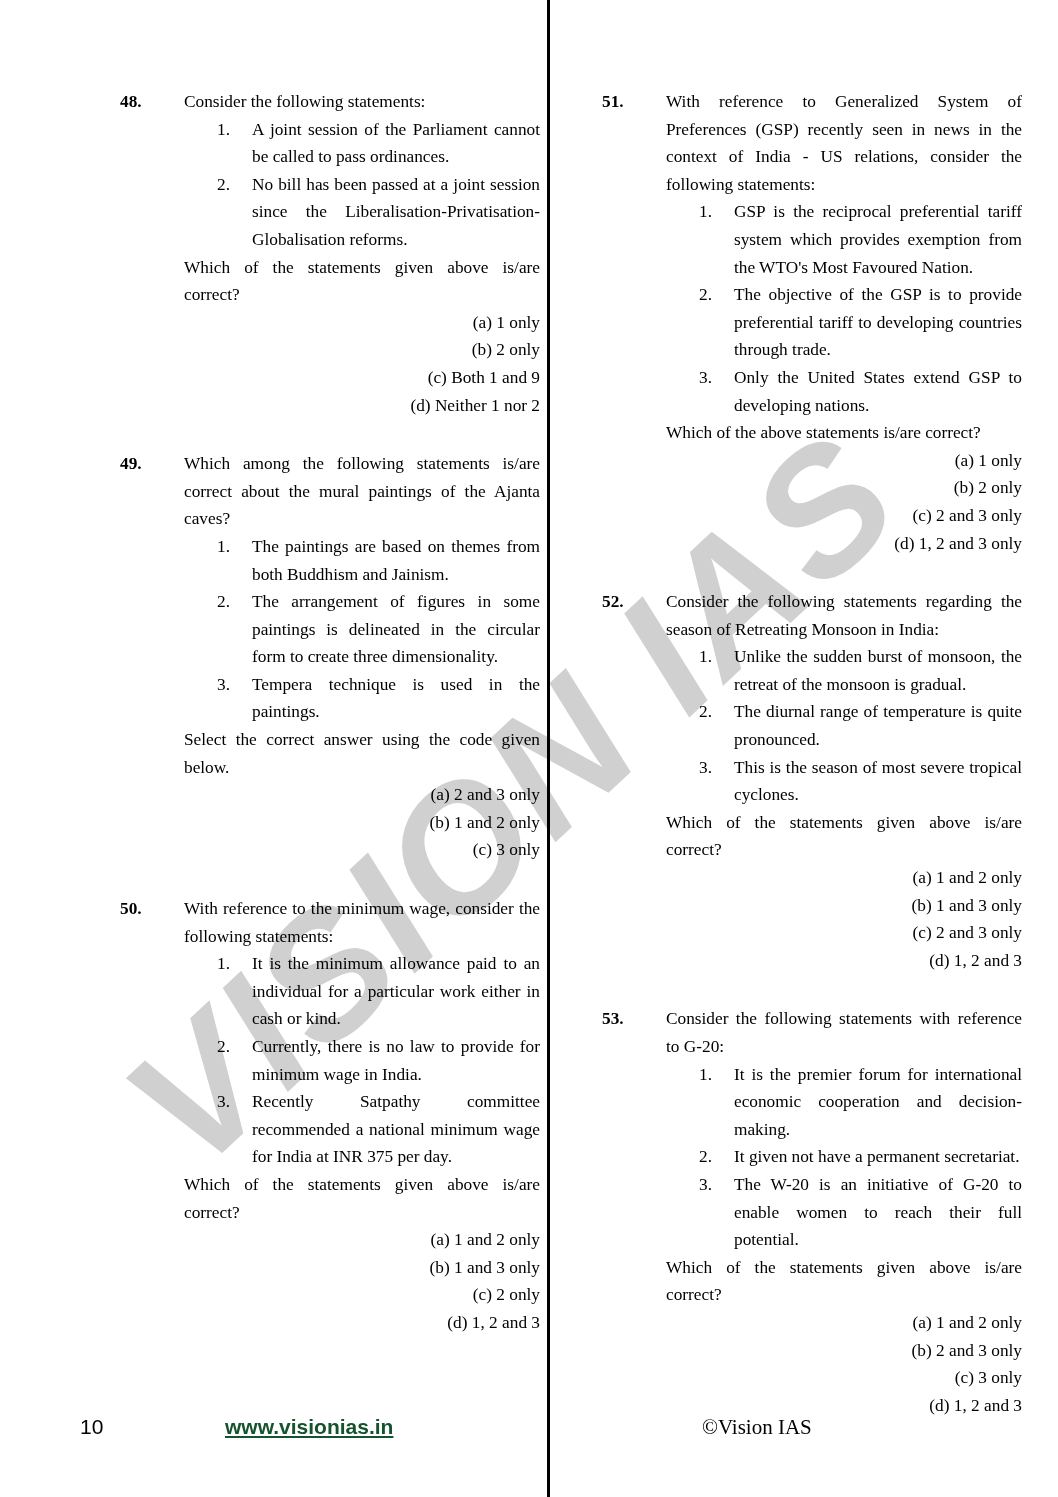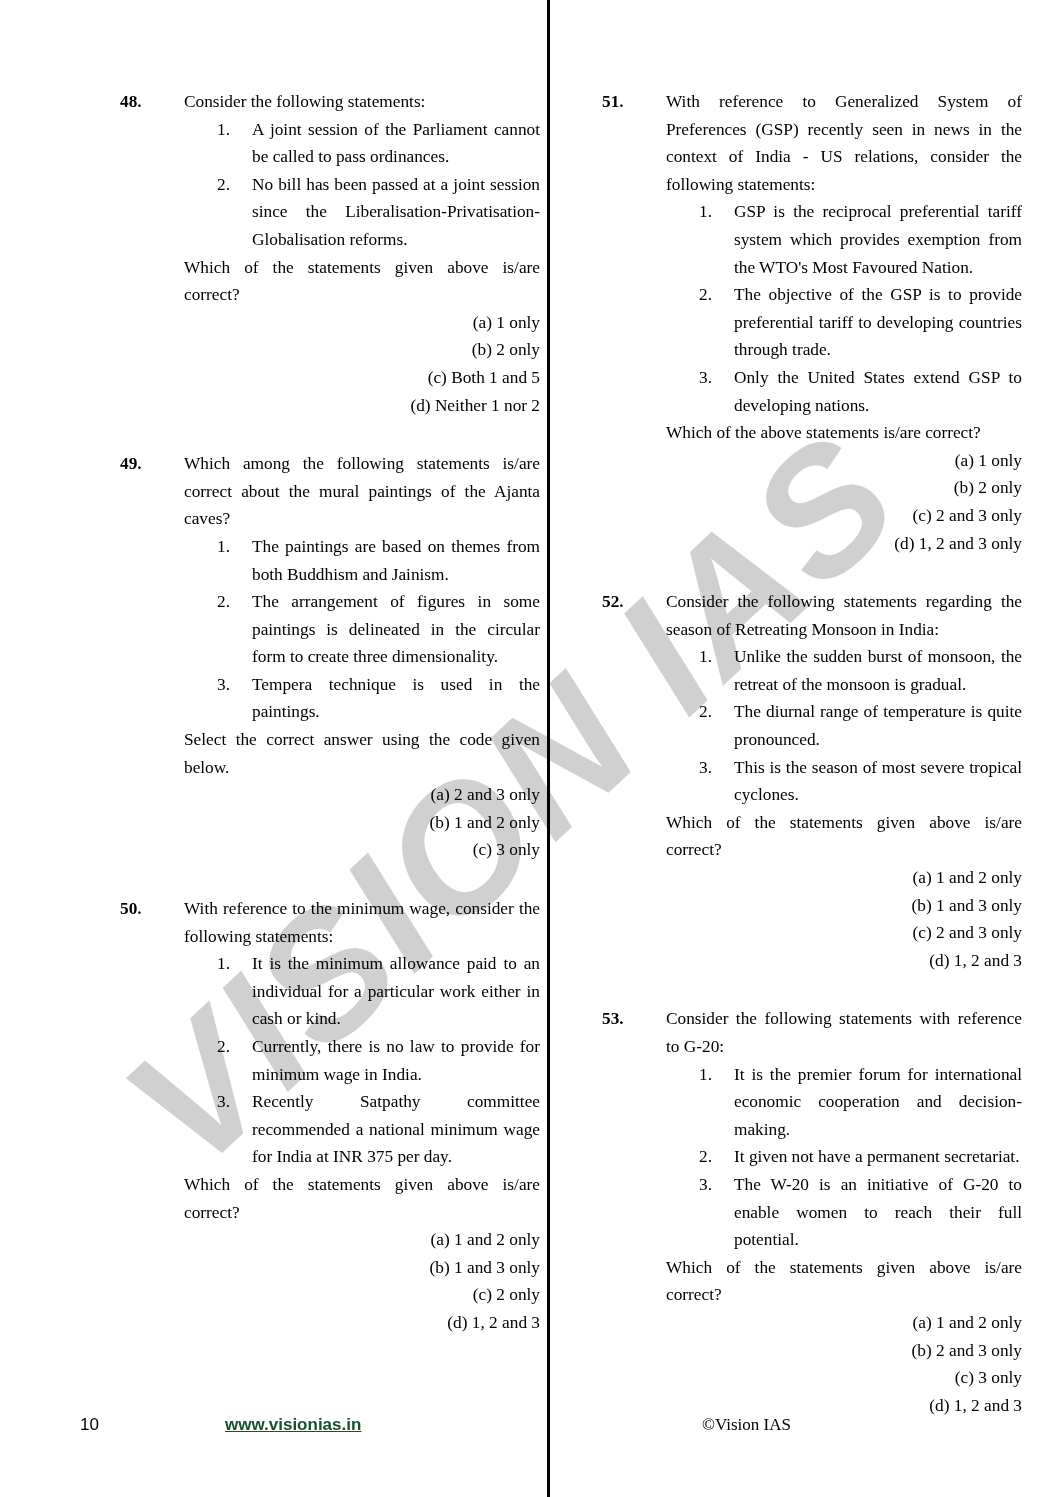--- a/index.html
+++ b/index.html
@@ -23,21 +23,21 @@
   .question { display:flex; margin-bottom:31px; font-size:17.3px; line-height:27.6px; }
   .qnum { flex:0 0 64px; font-weight:bold; }
   .qbody { flex:1; width:356px; }
   .qintro, .qclosing, .qitem-text { text-align:justify; }
   .qitem { display:flex; padding-left:33px; }
   .qitem-num { flex:0 0 35px; }
   .qitem-text { flex:1; }
   .qoption { text-align:right; }
   .footer {
     position:absolute; top:1413px; left:0; width:1058px; height:40px;
-    font-family:"Liberation Sans", sans-serif; font-size:17px; z-index:2;
+    font-family:"Liberation Sans", sans-serif; font-size:21px; z-index:2;
   }
   .page-number { position:absolute; left:80px; top:2px; }
   .site-link { position:absolute; left:225px; top:2px; color:#14532d; font-weight:bold; text-decoration:underline; cursor:pointer; }
   .copyright { position:absolute; left:702px; top:2px;font-family:Liberation Serif, serif; }
 </style>
 </head>
 <body>
 
 <div class="page">
   <div class="watermark">VISION IAS</div>
@@ -55,21 +55,21 @@
             </div>
             <div class="qitem">
               <span class="qitem-num">2.</span>
               <span class="qitem-text">No bill has been passed at a joint session since the Liberalisation-Privatisation-Globalisation reforms.</span>
             </div>
           </div>
           <div class="qclosing">Which of the statements given above is/are correct?</div>
           <div class="qoptions">
             <div class="qoption">(a) 1 only</div>
             <div class="qoption">(b) 2 only</div>
-            <div class="qoption">(c) Both 1 and 5</div>
+            <div class="qoption">(c) Both 1 and 9</div>
             <div class="qoption">(d) Neither 1 nor 2</div>
           </div>
         </div>
       </div>
       <div class="question">
         <div class="qnum">49.</div>
         <div class="qbody">
           <div class="qintro">Which among the following statements is/are correct about the mural paintings of the Ajanta caves?</div>
           <div class="qitems">
             <div class="qitem">

